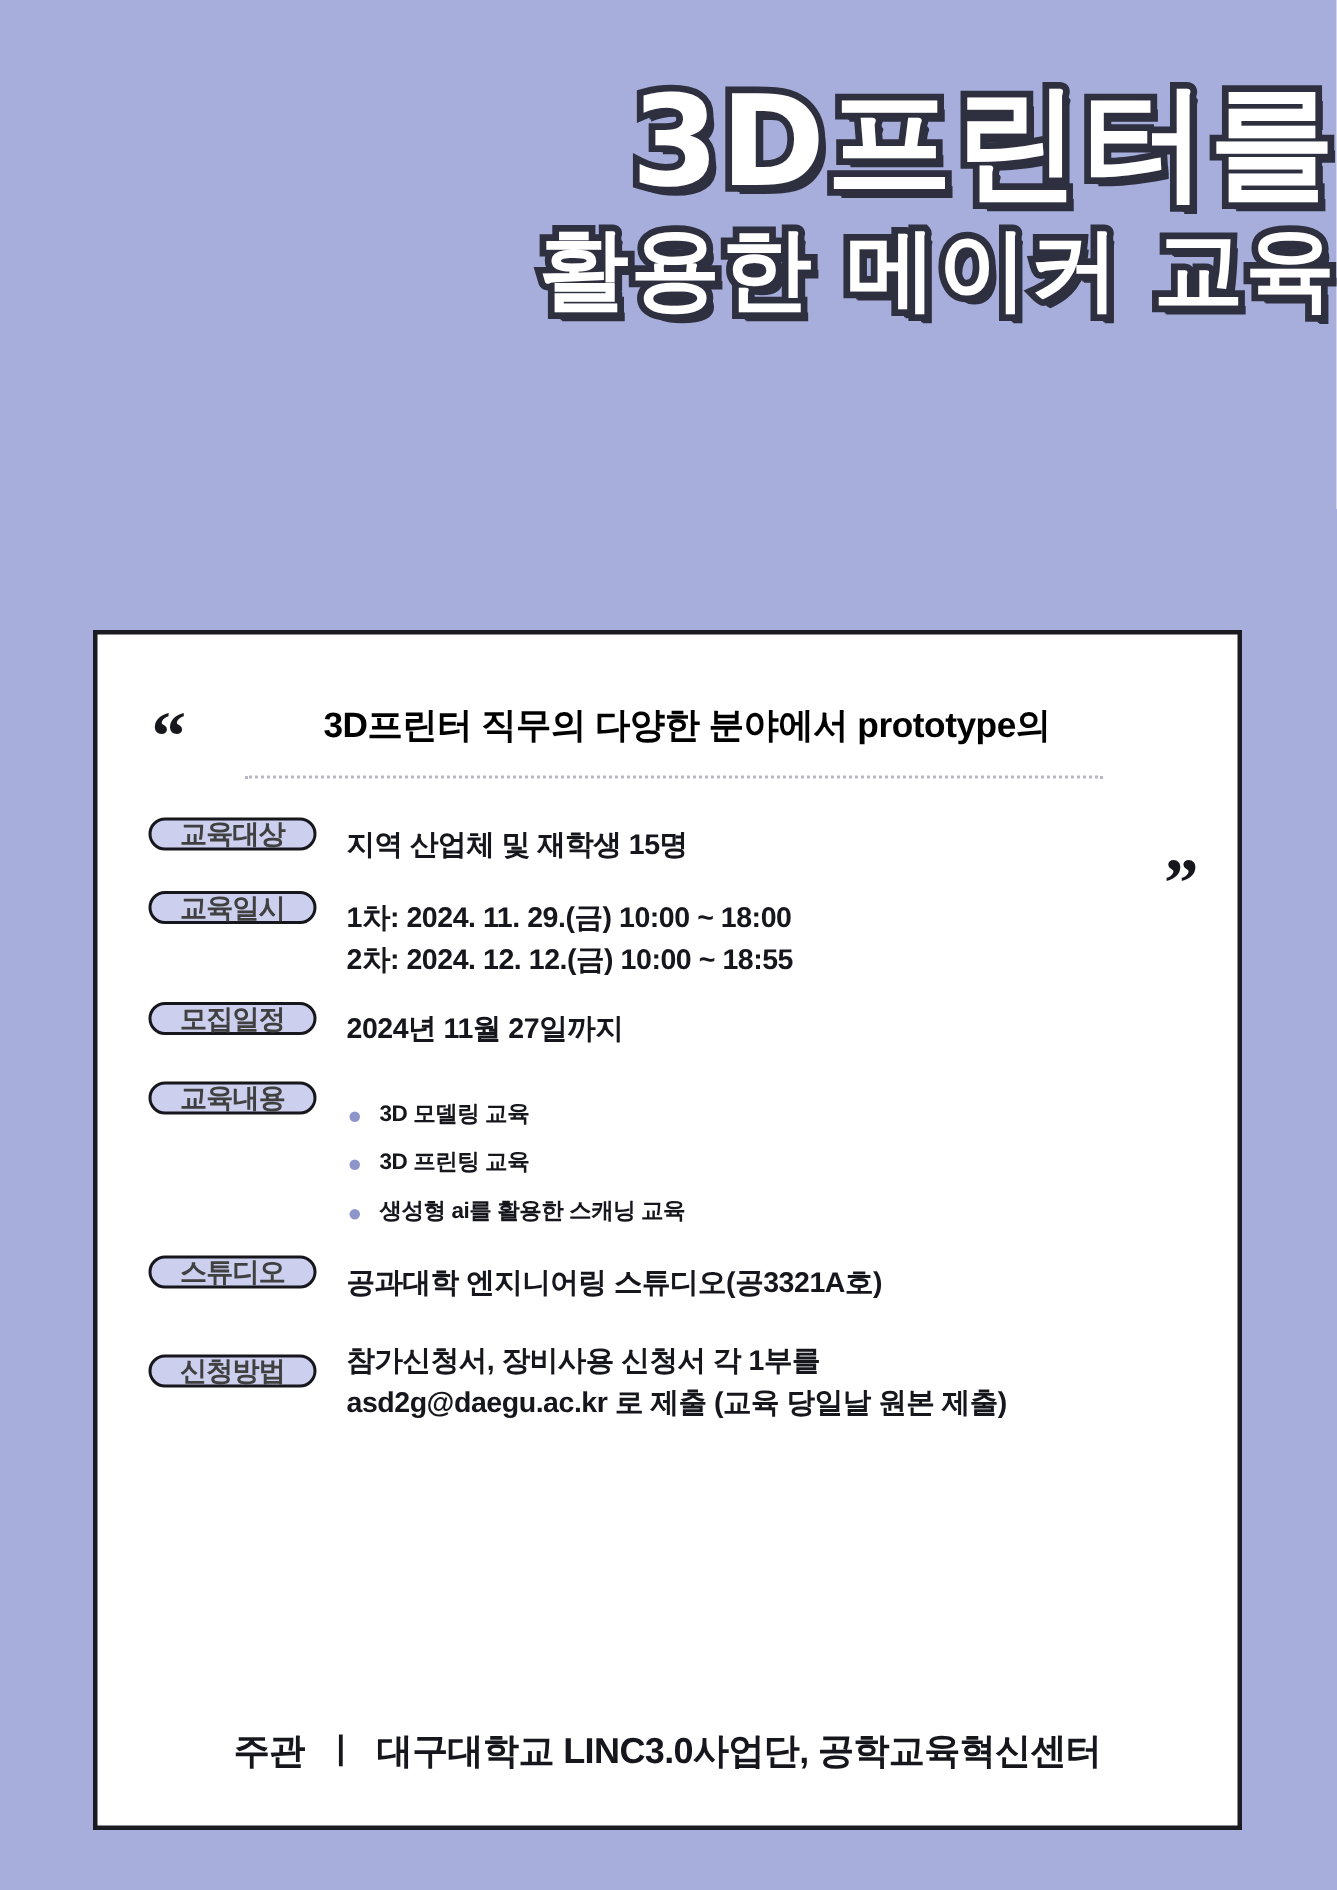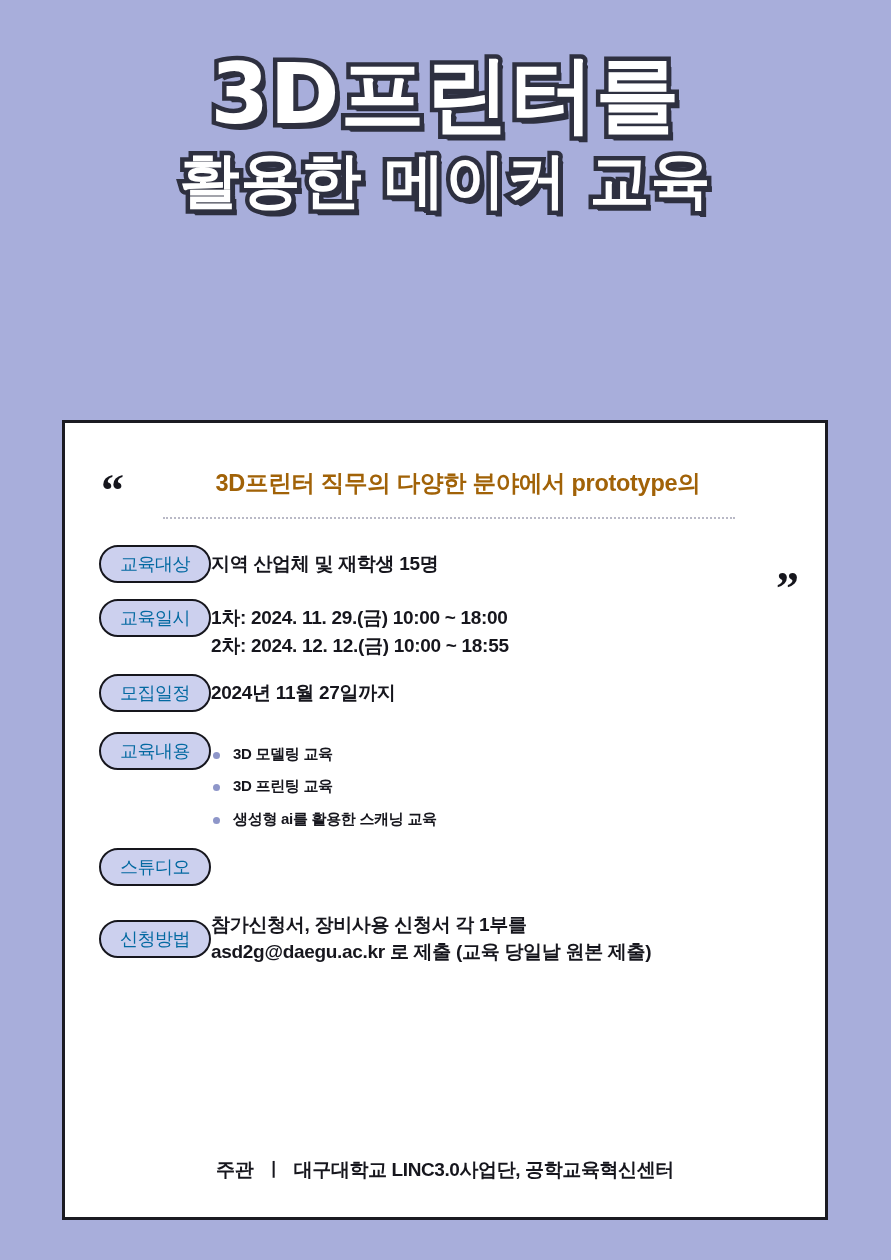--- a/index.html
+++ b/index.html
@@ -11,21 +11,21 @@
     height: 1260px;
     background: #a8aedb;
     font-family: "Liberation Sans", sans-serif;
     overflow: hidden;
     position: relative;
   }
 
   
   .poster-title {
     padding-top: 52px;
-    text-align: center;
+    text-align: right;
     user-select: none;
   }
   .title-line {
     font-family: "DejaVu Sans", sans-serif;
     font-weight: bold;
     color: #ffffff;
     letter-spacing: 1px;
     line-height: 1.0;
     -webkit-text-stroke: 9px #2e3040;
     paint-order: stroke fill;
@@ -73,21 +73,21 @@
   .quote-close {
     position: absolute;
     right: 26px;
     top: 152px;
   }
   .quote-text {
     margin-left: 52px;
     margin-right: 26px;
     font-size: 23.5px;
     font-weight: bold;
-    color: #a16207;
+    color: #000000;
     line-height: 1.55;
     text-align: center;
     letter-spacing: -0.3px;
   }
   .dotted-rule {
     margin: 16px 46px 0 54px;
     border-bottom: 2px dotted #b9b9c6;
     height: 0;
   }
 
@@ -97,40 +97,41 @@
     padding: 0 30px 0 34px;
   }
   .info-row {
     display: flex;
     align-items: flex-start;
     margin-bottom: 14px;
   }
   .tag {
     flex: 0 0 auto;
     width: 112px;
-    height: 38px;
+    height: 22px;
     border: 2.5px solid #16161d;
     border-radius: 19px;
     background: #ccd0ee;
-    color: #0369a1;
+    color: #404040;
     font-size: 18px;
-    font-weight: normal;
+    font-weight: bold;
     display: flex;
     align-items: center;
     justify-content: center;
     letter-spacing: -0.5px;
     box-sizing: border-box;
   }
   .row-body {
     padding-top: 5px;
     font-size: 19px;
     font-weight: bold;
     color: #16161d;
     line-height: 1.45;
     letter-spacing: -0.3px;
+    margin-left: 20px;
   }
   .row-body .sub-line { display: block; }
 
   
   .bullets {
     margin: 0;
     padding: 0;
     list-style: none;
   }
   .bullets li {
@@ -163,21 +164,21 @@
   .row-place { margin-bottom: 20px; }
   .row-how .tag { margin-top: 14px; }
 
   
   .footer {
     position: absolute;
     left: 0;
     right: 0;
     bottom: 34px;
     text-align: center;
-    font-size: 19px;
+    font-size: 24px;
     font-weight: bold;
     color: #16161d;
     letter-spacing: -0.4px;
   }
   .footer .sep { padding: 0 6px; }
 </style>
 </head>
 <body>
 
 <div class="poster-title">
@@ -220,20 +221,21 @@
         <ul class="bullets">
           <li>3D 모델링 교육</li>
           <li>3D 프린팅 교육</li>
           <li>생성형 ai를 활용한 스캐닝 교육</li>
         </ul>
       </div>
     </div>
 
     <div class="info-row row-place">
       <div class="tag">스튜디오</div>
+      <div class="row-body">공과대학 엔지니어링 스튜디오(공3321A호)</div>
     </div>
 
     <div class="info-row row-how">
       <div class="tag">신청방법</div>
       <div class="row-body">
         <span class="sub-line">참가신청서, 장비사용 신청서 각 1부를</span>
         <span class="sub-line">asd2g@daegu.ac.kr 로 제출 (교육 당일날 원본 제출)</span>
       </div>
     </div>
 

